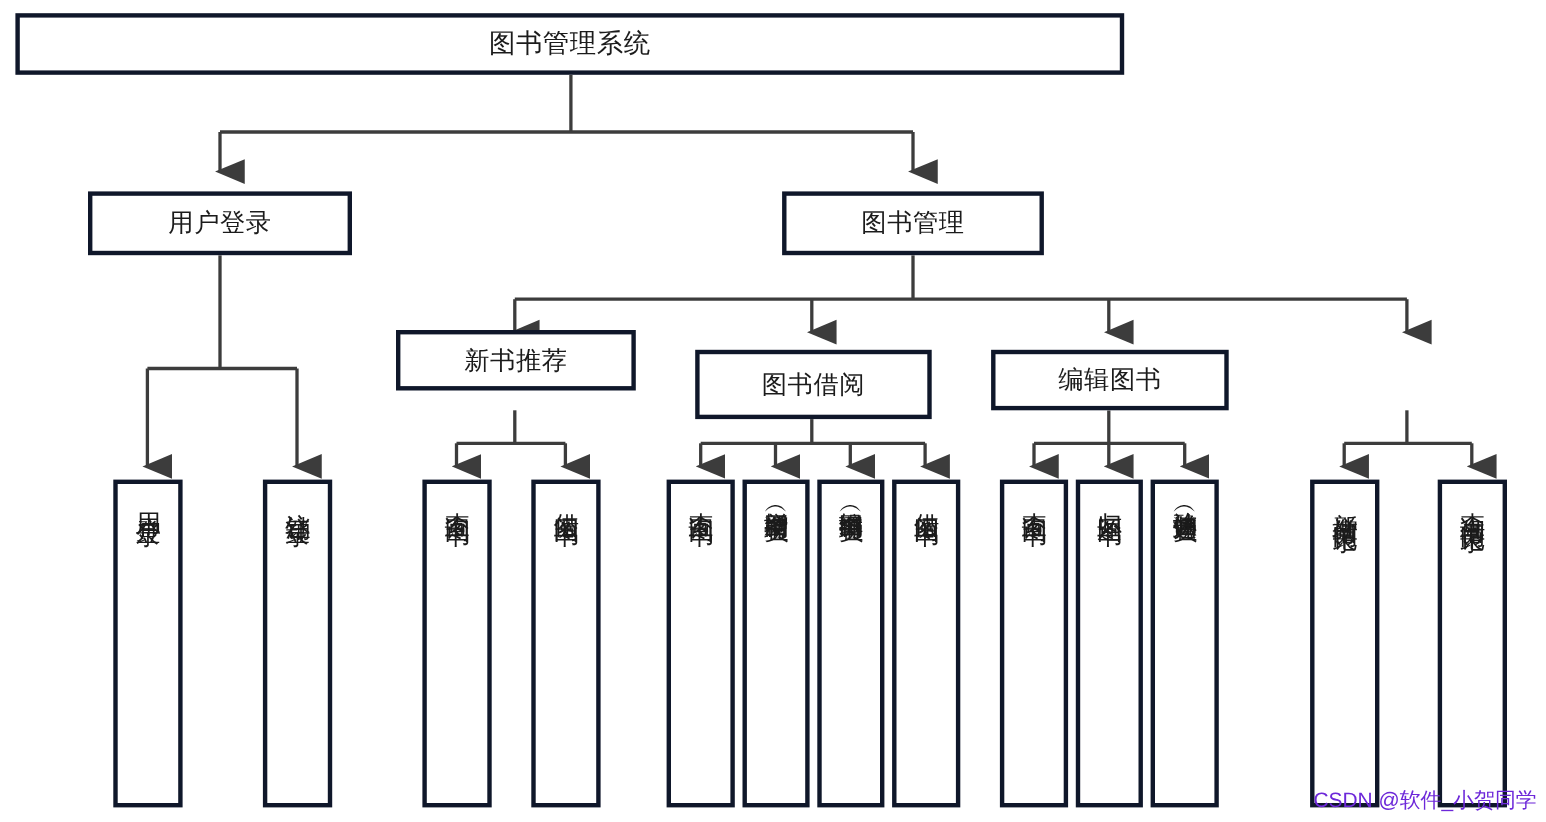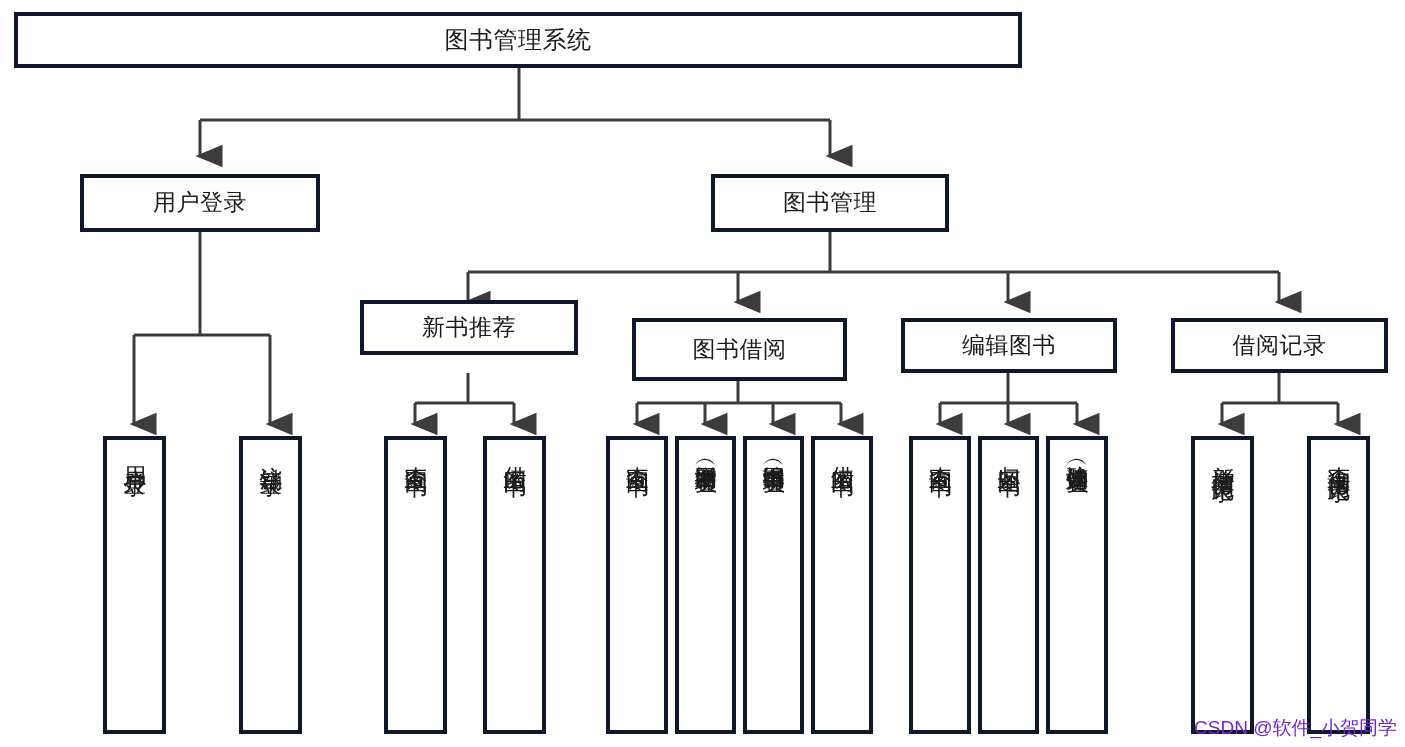--- a/index.html
+++ b/index.html
@@ -146,23 +146,20 @@
 
   <div class="node horiz" style="left:360px; top:300px; width:218px; height:55px;">
     <span class="node-label">新书推荐</span>
   </div>
   <div class="node horiz" style="left:632px; top:318px; width:215px; height:63px;">
     <span class="node-label">图书借阅</span>
   </div>
   <div class="node horiz" style="left:901px; top:318px; width:216px; height:55px;">
     <span class="node-label">编辑图书</span>
   </div>
-  <div class="node horiz" style="left:1171px; top:318px; width:217px; height:55px;">
-    <span class="node-label">借阅记录</span>
-  </div>
 
   <div class="node leaf" style="left:103px; top:436px; width:63px; height:298px;">
     <span class="node-label">用户登录</span>
   </div>
   <div class="node leaf" style="left:239px; top:436px; width:63px; height:298px;">
     <span class="node-label">注销登录</span>
   </div>
 
   <div class="node leaf" style="left:384px; top:436px; width:63px; height:298px;">
     <span class="node-label">查询图书</span>

